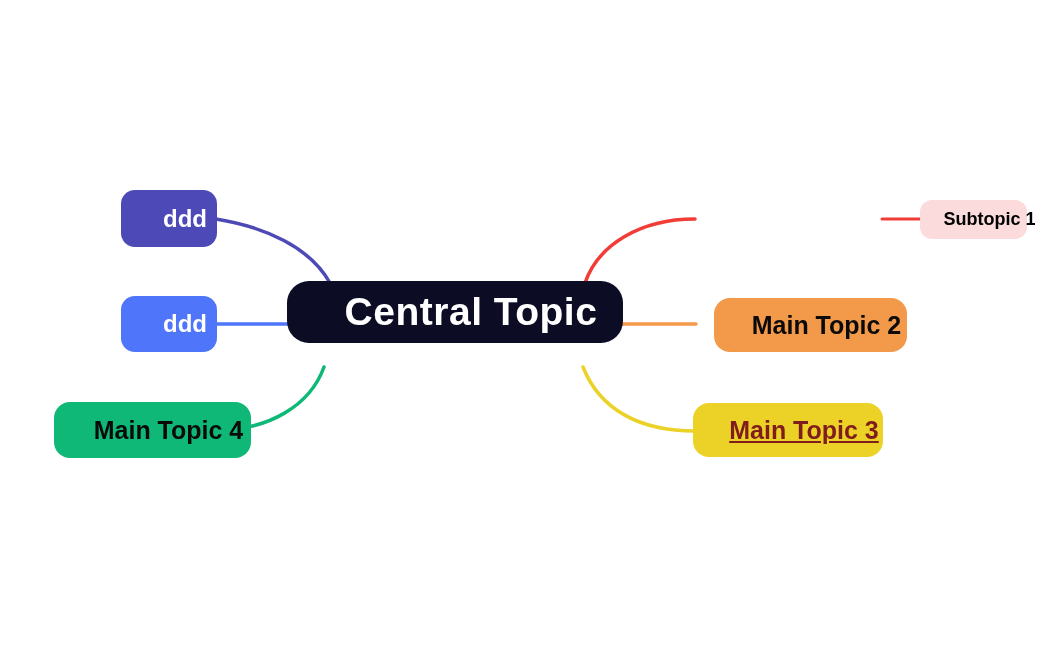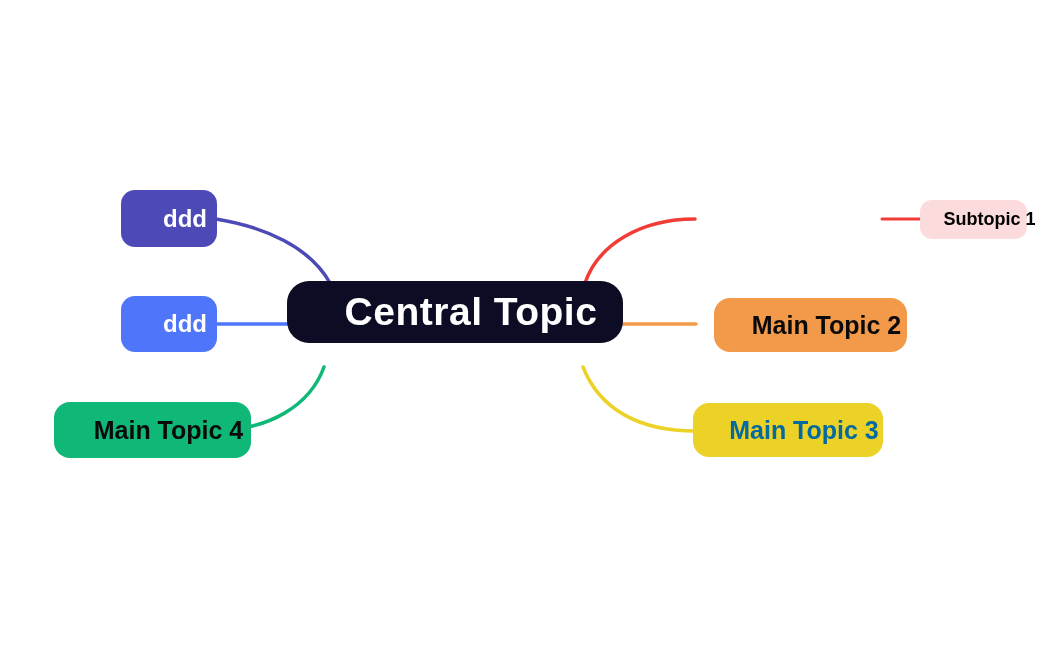--- a/index.html
+++ b/index.html
@@ -122,21 +122,21 @@
 
   <div class="node node-main-4" style="background-color: rgb(16, 184, 120); color: rgb(10, 10, 10);">
     <span>Main Topic 4</span>
   </div>
 
 
   <div class="node node-main-2" style="background-color: rgb(243, 153, 74); color: rgb(10, 10, 10);">
     <span>Main Topic 2</span>
   </div>
 
-  <div class="node node-main-3" style="background-color: rgb(236, 210, 38); color: #0369a1;">
+  <div class="node node-main-3" style="background-color: rgb(236, 210, 38); color: #7f1d1d; text-decoration: underline;">
     <span>Main Topic 3</span>
   </div>
 
   <div class="node node-subtopic-1" style="background-color: rgb(251, 219, 219); color: #000000;">
     <span>Subtopic 1</span>
   </div>
 
 </div>
 
 </body></html>

